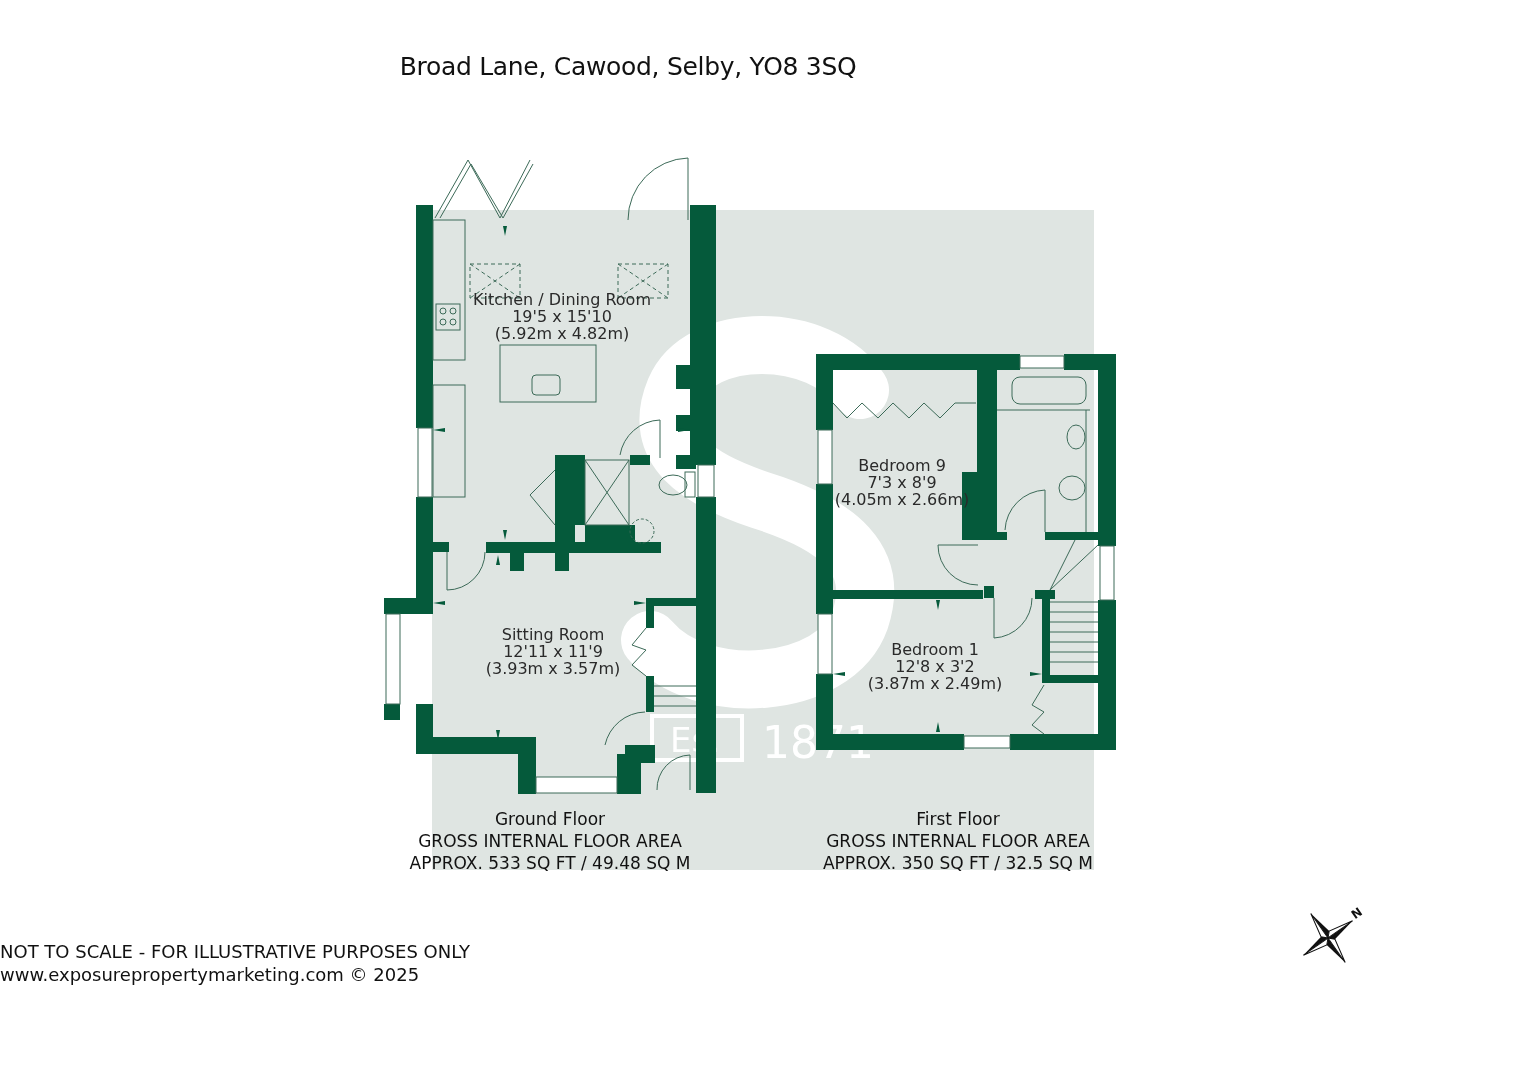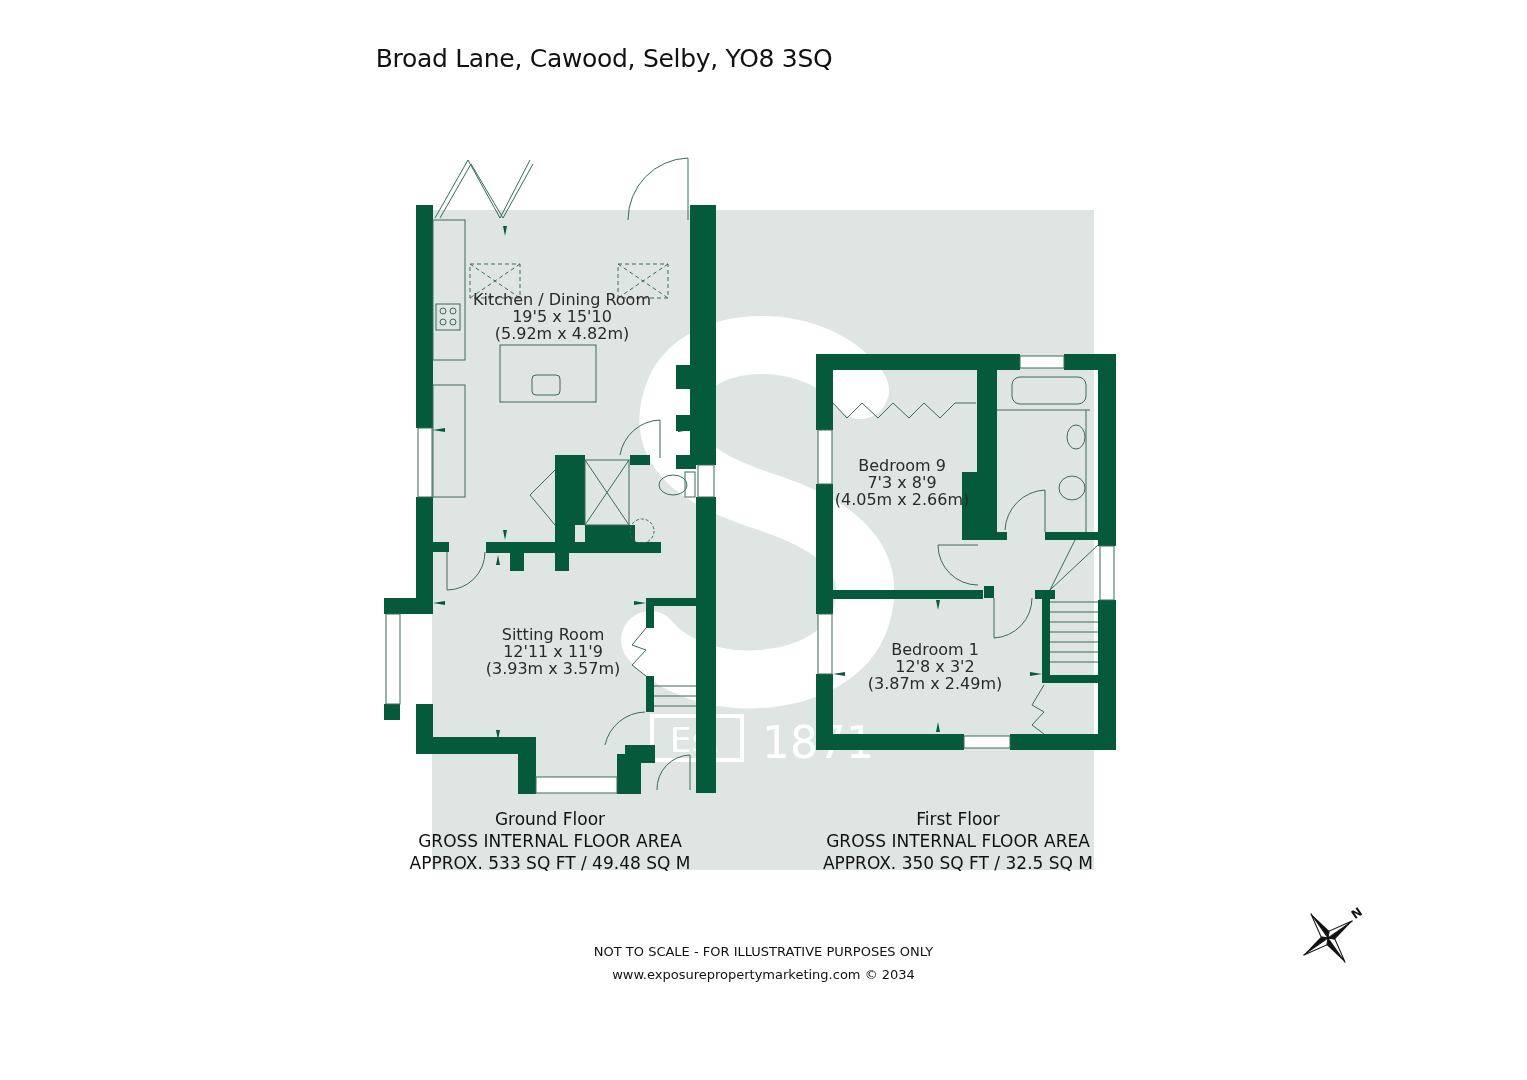--- a/index.html
+++ b/index.html
@@ -1,21 +1,21 @@
 <!DOCTYPE html>
 <html><head>
 <meta charset="utf-8">
 <style>
   html,body{margin:0;padding:0;background:#ffffff;}
   body{width:1527px;height:1080px;position:relative;overflow:hidden;font-family:"DejaVu Sans","Liberation Sans",sans-serif;color:#111;}
-  .title{position:absolute;left:0;top:44px;width:1208px;text-align:center;font-size:25px;letter-spacing:-0.3px;}
+  .title{position:absolute;left:0;top:52px;width:1208px;text-align:center;font-size:25px;letter-spacing:-0.3px;padding-left:24px;}
   .plan{position:absolute;left:0;top:0;}
   .room-label{position:absolute;text-align:center;font-size:16px;line-height:17px;color:#2a2a2a;white-space:nowrap;transform:translateX(-50%);}
   .floor-caption{position:absolute;text-align:center;font-size:17px;line-height:22px;color:#111;transform:translateX(-50%);white-space:nowrap;}
-  .footer{position:absolute;left:0;top:941px;width:1527px;text-align:center;font-size:13px;line-height:22.5px;color:#111;}
+  .footer{position:absolute;left:0;top:941px;width:1527px;font-size:18px;line-height:22.5px;color:#111;}
   .footer div{white-space:nowrap;}
   .compass{position:absolute;left:1296px;top:904px;width:72px;height:64px;}
 </style>
 </head>
 <body>
 
 <div class="title">Broad Lane, Cawood, Selby, YO8 3SQ</div>
 
 <svg class="plan" width="1527" height="1080" viewBox="0 0 1527 1080" xmlns="http://www.w3.org/2000/svg">
 
@@ -249,14 +249,14 @@
     <polygon points="30,0 5,5 0,0" fill="#111"></polygon>
     <polygon points="30,0 5,-5 0,0" fill="#fff" stroke="#111" stroke-width="1"></polygon>
     <polygon points="-30,0 -5,-5 0,0" fill="#111"></polygon>
     <polygon points="-30,0 -5,5 0,0" fill="#fff" stroke="#111" stroke-width="1"></polygon>
   </g>
   <text x="56" y="14" font-family="DejaVu Sans, sans-serif" font-size="12" font-weight="bold" fill="#111" transform="rotate(-35 60 10)">N</text>
 </svg>
 
 <div class="footer">
   <div>NOT TO SCALE - FOR ILLUSTRATIVE PURPOSES ONLY</div>
-  <div>www.exposurepropertymarketing.com © 2034</div>
+  <div>www.exposurepropertymarketing.com © 2025</div>
 </div>
 
 </body></html>

